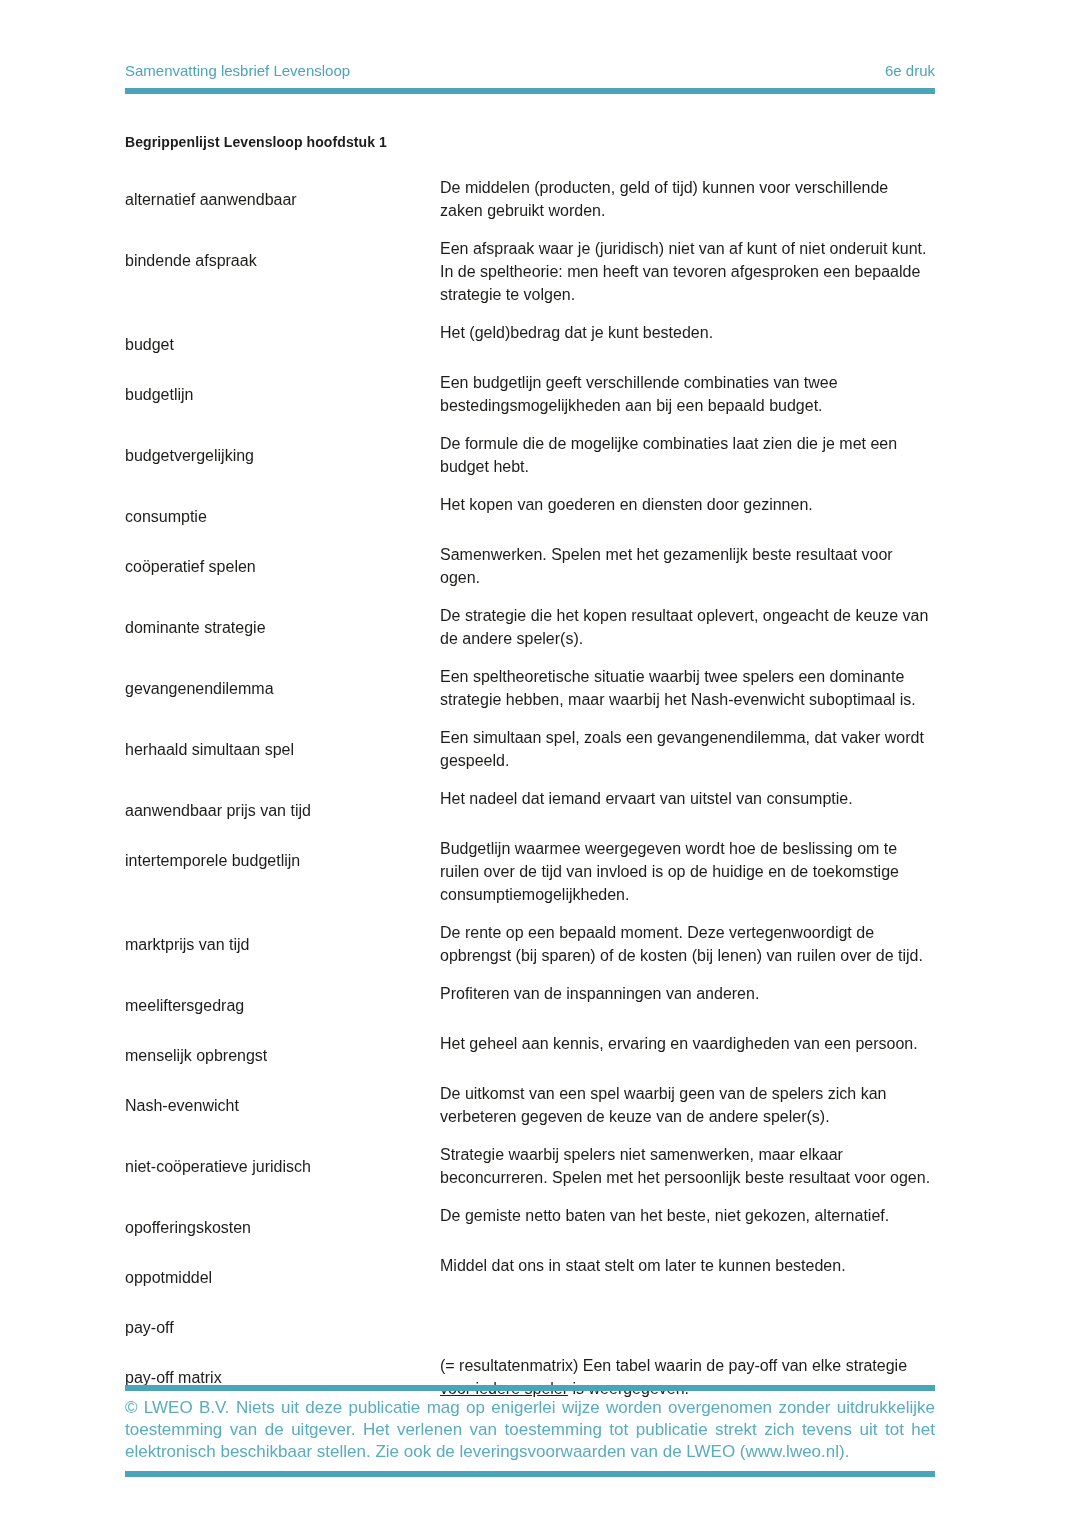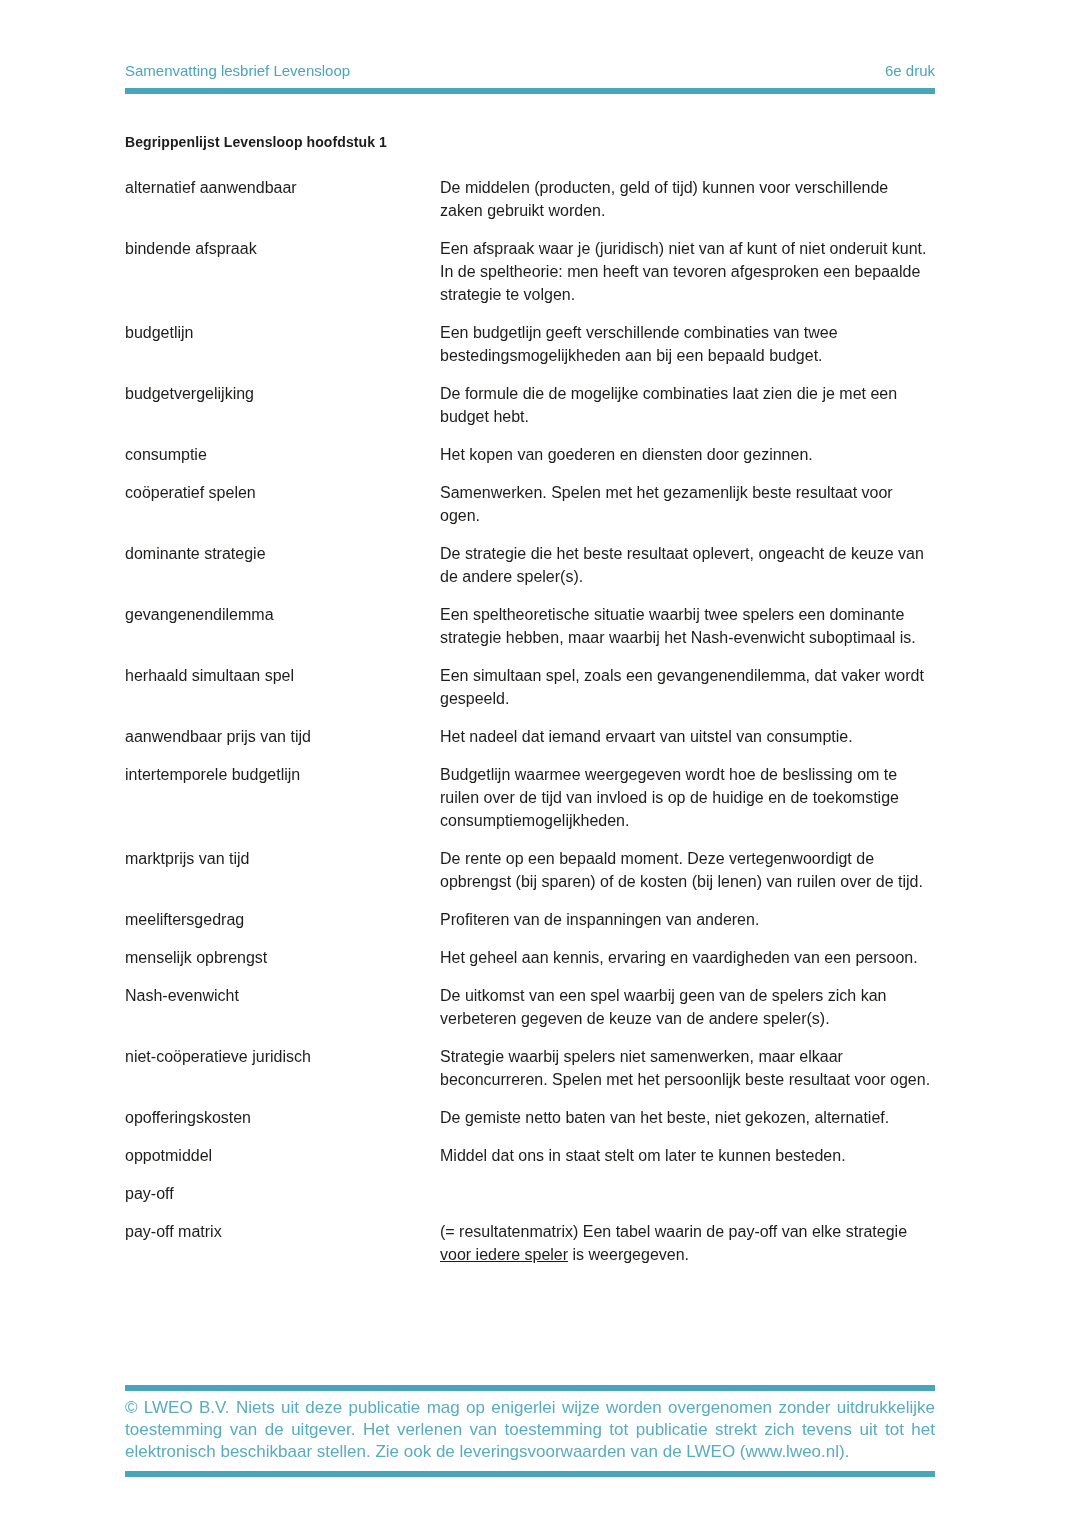--- a/index.html
+++ b/index.html
@@ -41,21 +41,21 @@
     letter-spacing: 0.1px;
   }
   .glossary { }
   .glossary-row {
     display: grid;
     grid-template-columns: 315px 1fr;
     font-size: 16px;
     line-height: 23px;
     margin-bottom: 15px;
   }
-  .term { padding-right: 16px; }
+  .term { padding-right: 16px; margin-top: 12px; }
   .definition { }
   .u { text-decoration: underline; }
   .footer {
     position: absolute;
     left: 125px;
     width: 810px;
     top: 1385px;
   }
   .footer-bar { height: 6px; background: #4aa4ba; }
   .footer-text {
@@ -84,20 +84,24 @@
     <div class="glossary-row">
       <div class="term">alternatief aanwendbaar</div>
       <div class="definition">De middelen (producten, geld of tijd) kunnen voor verschillende zaken gebruikt worden.</div>
     </div>
 
     <div class="glossary-row">
       <div class="term">bindende afspraak</div>
       <div class="definition">Een afspraak waar je (juridisch) niet van af kunt of niet onderuit kunt. In de speltheorie: men heeft van tevoren afgesproken een bepaalde strategie te volgen.</div>
     </div>
 
+    <div class="glossary-row">
+      <div class="term">budget</div>
+      <div class="definition">Het (geld)bedrag dat je kunt besteden.</div>
+    </div>
 
     <div class="glossary-row">
       <div class="term">budgetlijn</div>
       <div class="definition">Een budgetlijn geeft verschillende combinaties van twee bestedingsmogelijkheden aan bij een bepaald budget.</div>
     </div>
 
     <div class="glossary-row">
       <div class="term">budgetvergelijking</div>
       <div class="definition">De formule die de mogelijke combinaties laat zien die je met een budget hebt.</div>
     </div>
@@ -107,21 +111,21 @@
       <div class="definition">Het kopen van goederen en diensten door gezinnen.</div>
     </div>
 
     <div class="glossary-row">
       <div class="term">coöperatief spelen</div>
       <div class="definition">Samenwerken. Spelen met het gezamenlijk beste resultaat voor ogen.</div>
     </div>
 
     <div class="glossary-row">
       <div class="term">dominante strategie</div>
-      <div class="definition">De strategie die het beste resultaat oplevert, ongeacht de keuze van de andere speler(s).</div>
+      <div class="definition">De strategie die het kopen resultaat oplevert, ongeacht de keuze van de andere speler(s).</div>
     </div>
 
     <div class="glossary-row">
       <div class="term">gevangenendilemma</div>
       <div class="definition">Een speltheoretische situatie waarbij twee spelers een dominante strategie hebben, maar waarbij het Nash-evenwicht suboptimaal is.</div>
     </div>
 
     <div class="glossary-row">
       <div class="term">herhaald simultaan spel</div>
       <div class="definition">Een simultaan spel, zoals een gevangenendilemma, dat vaker wordt gespeeld.</div>

